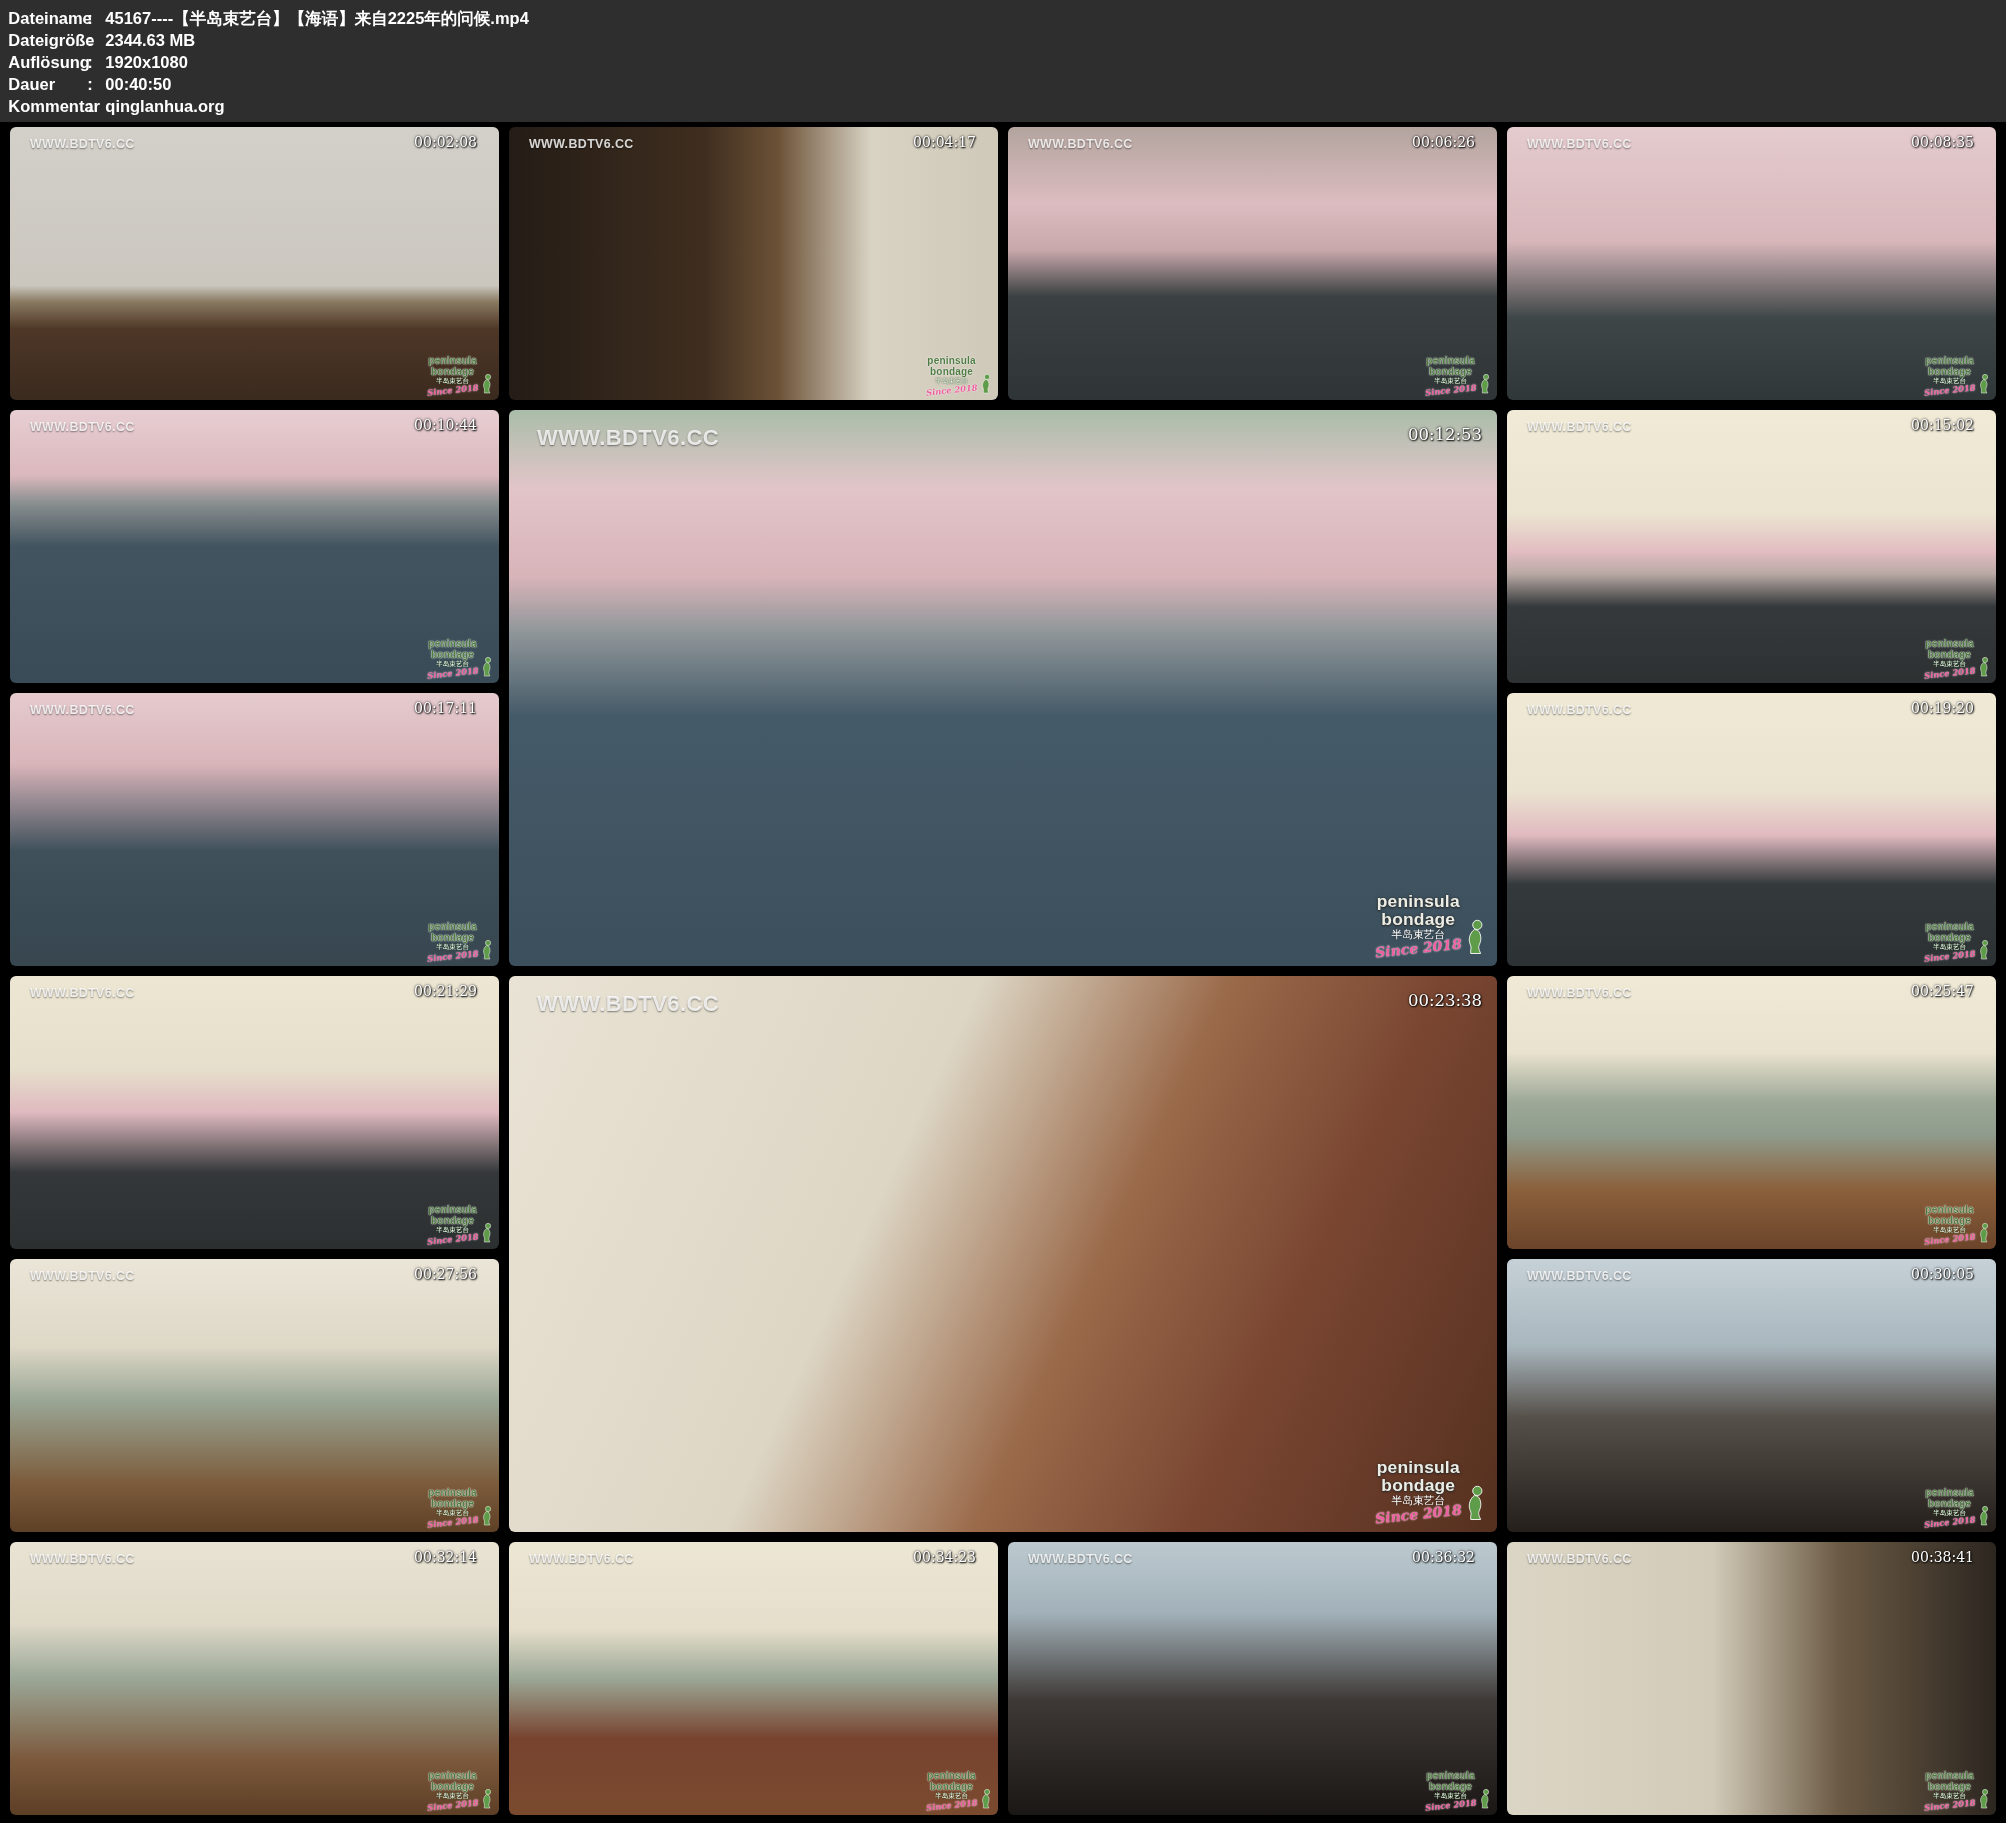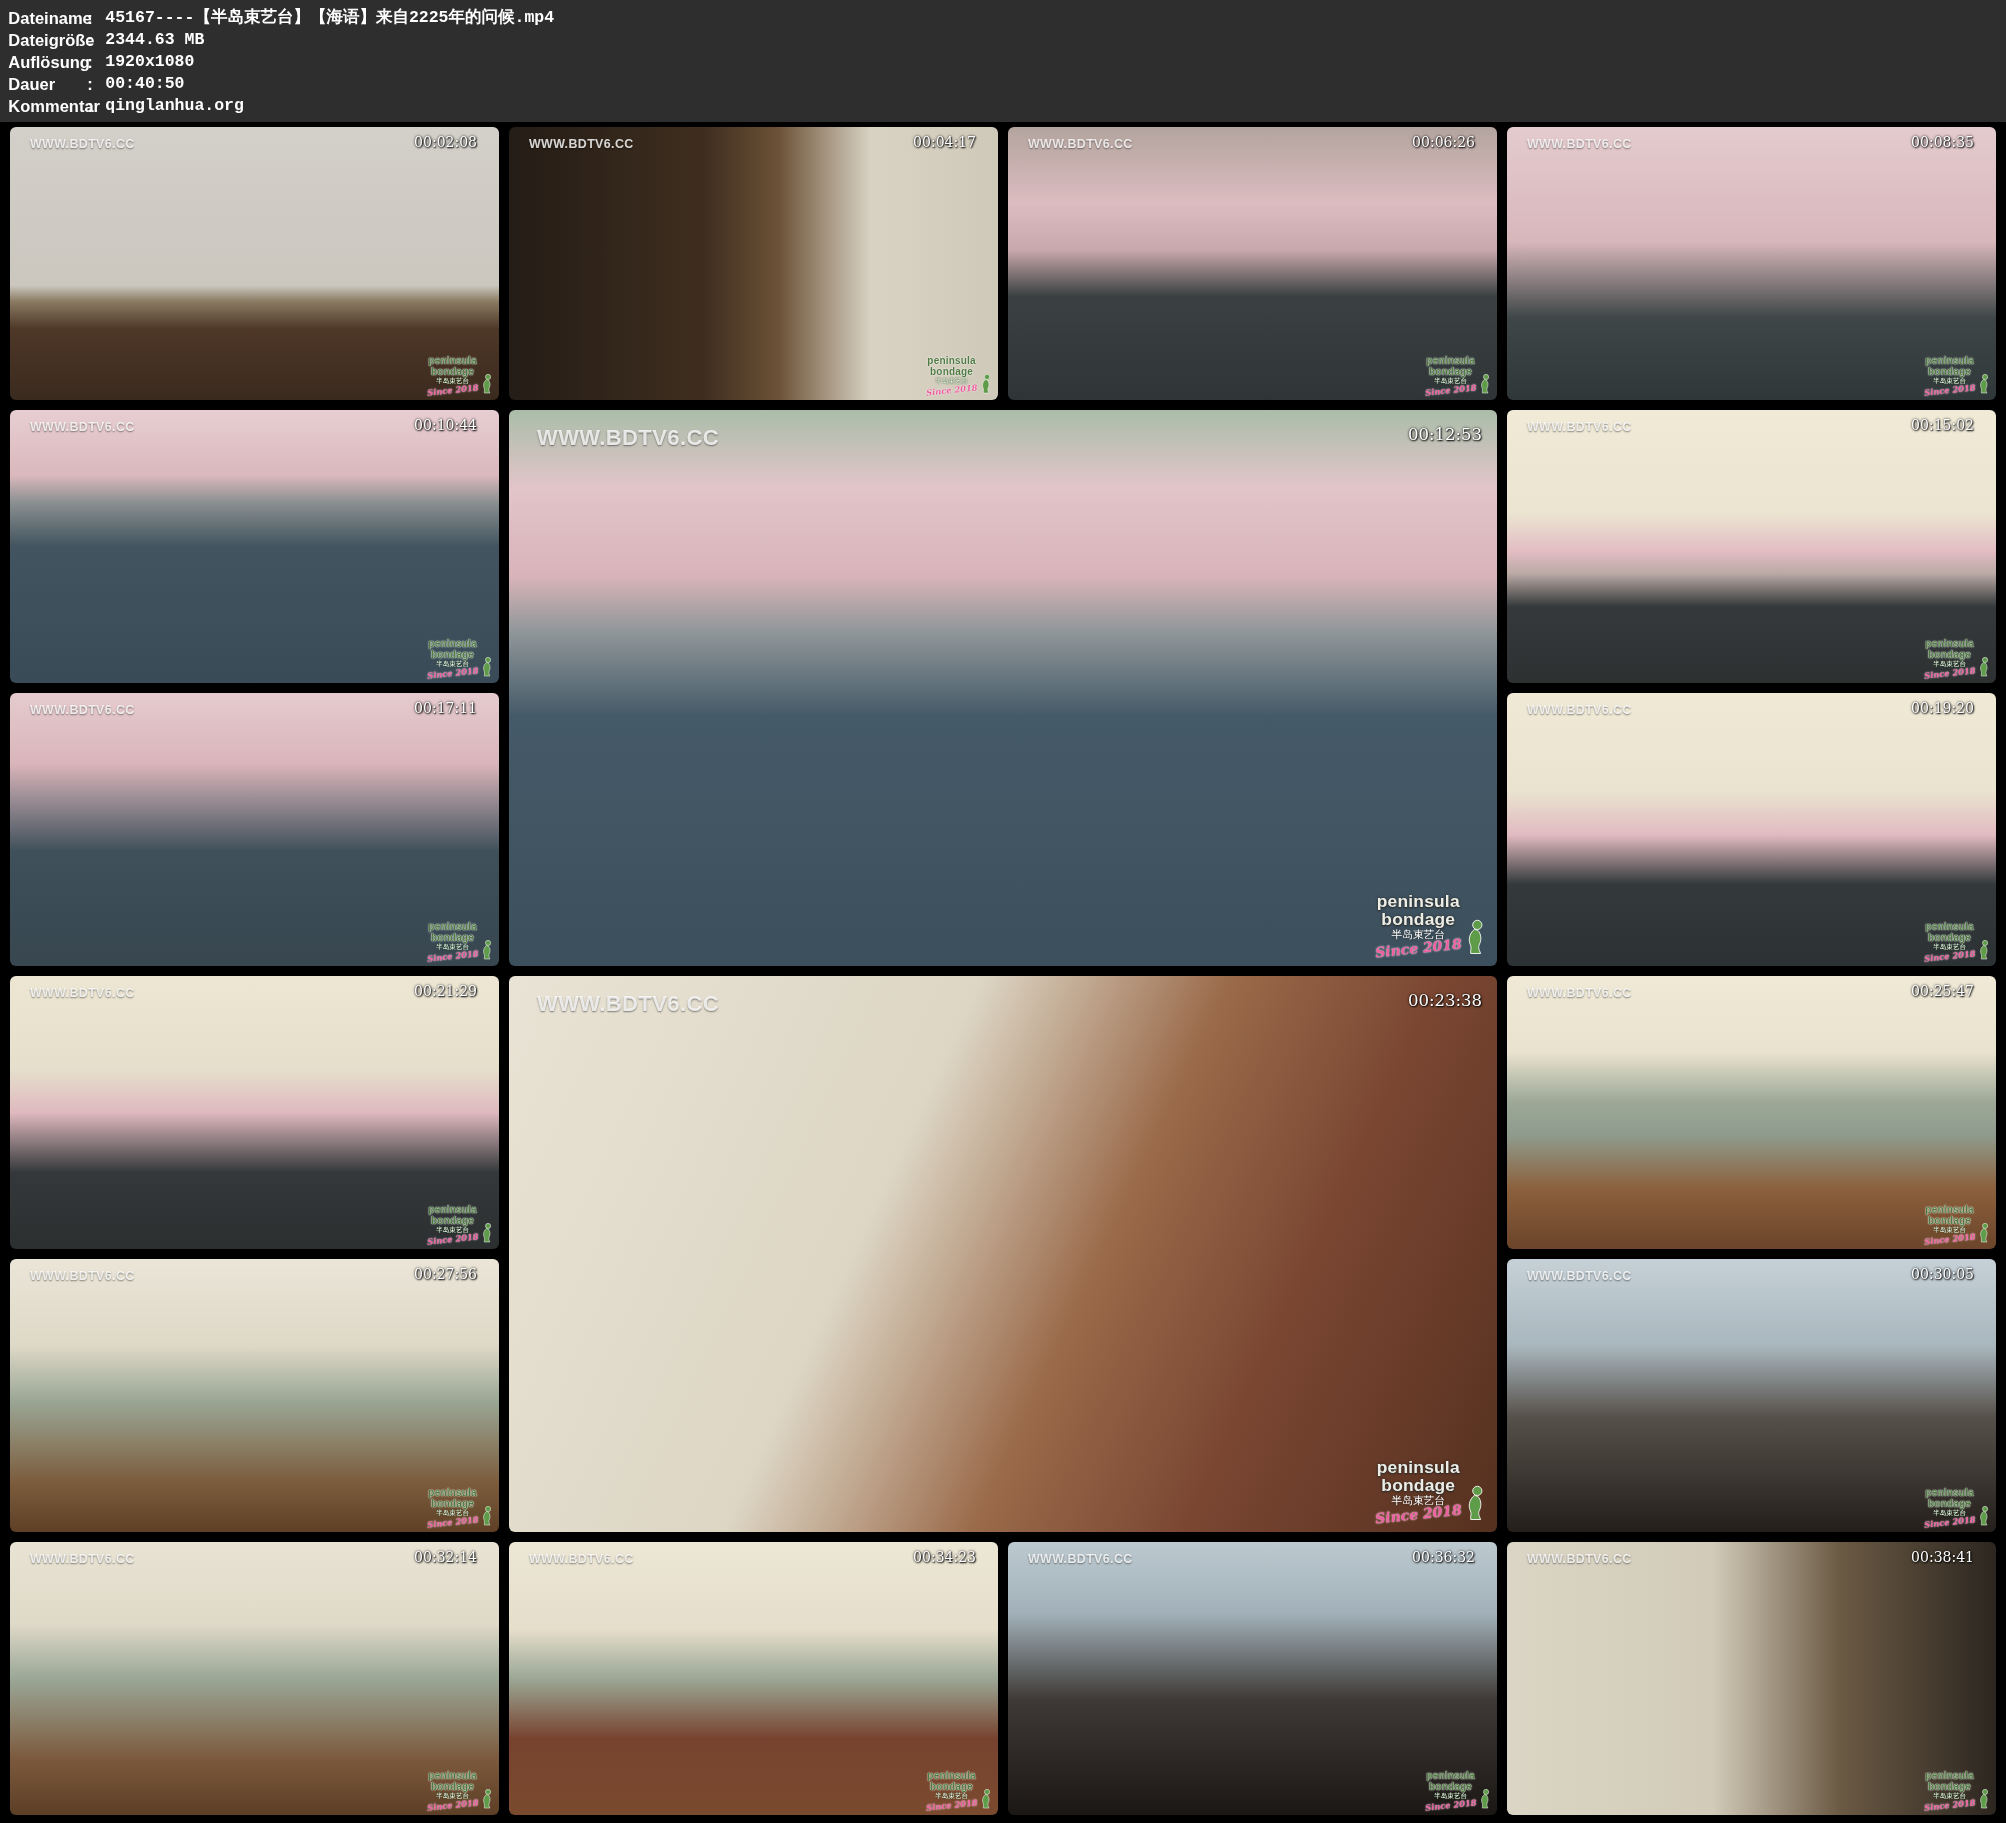--- a/index.html
+++ b/index.html
@@ -23,21 +23,21 @@
   }
   .field-row{
     display:flex;
     font-weight:bold;
     font-size:16.5px;
     line-height:22px;
     white-space:pre;
   }
   .field-label{width:79px;flex:0 0 79px;}
   .field-sep{width:18px;flex:0 0 18px;}
-  .field-value{flex:1;font-family:Liberation Mono, monospace;}
+  .field-value{flex:1;}
   
   .grid{
     display:grid;
     grid-template-columns:repeat(4,1fr);
     grid-template-rows:repeat(6,273px);
     gap:10px;
     padding:5px 10px 10px 10px;
   }
   .thumb{
     position:relative;

